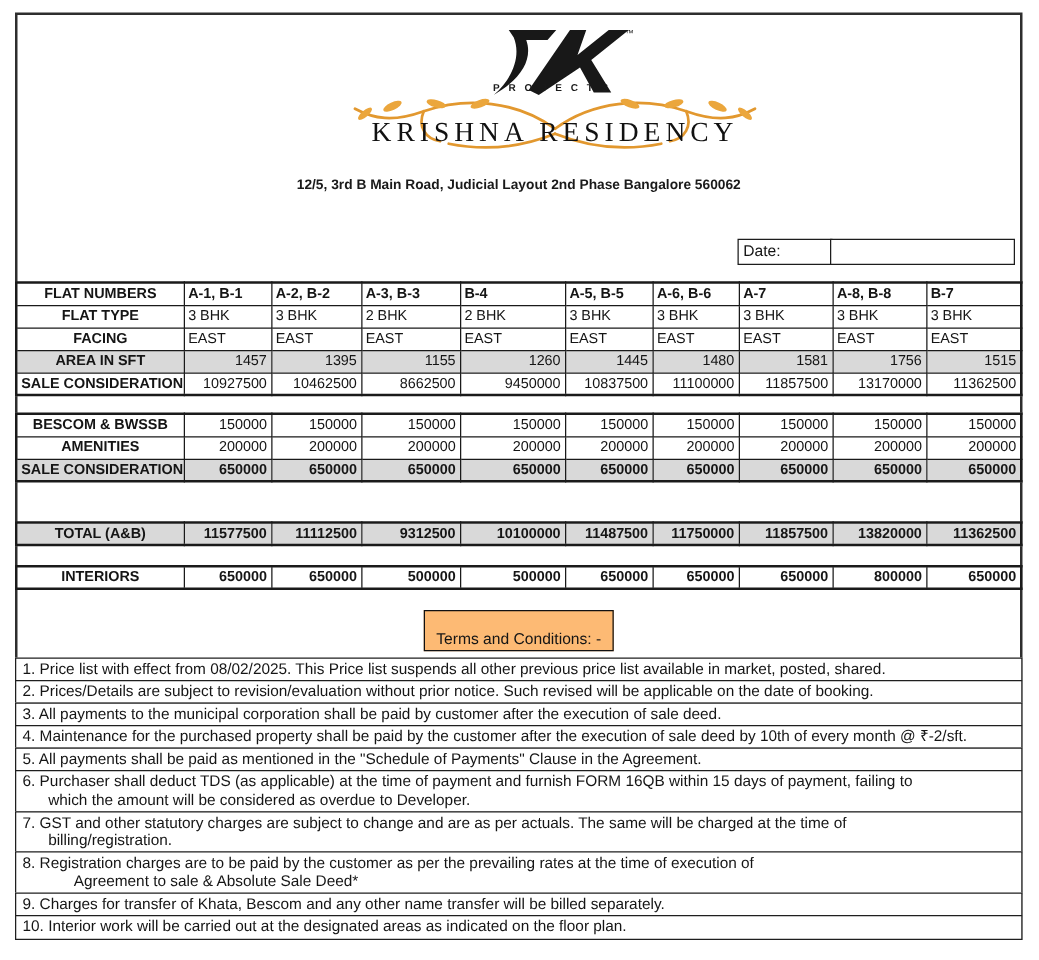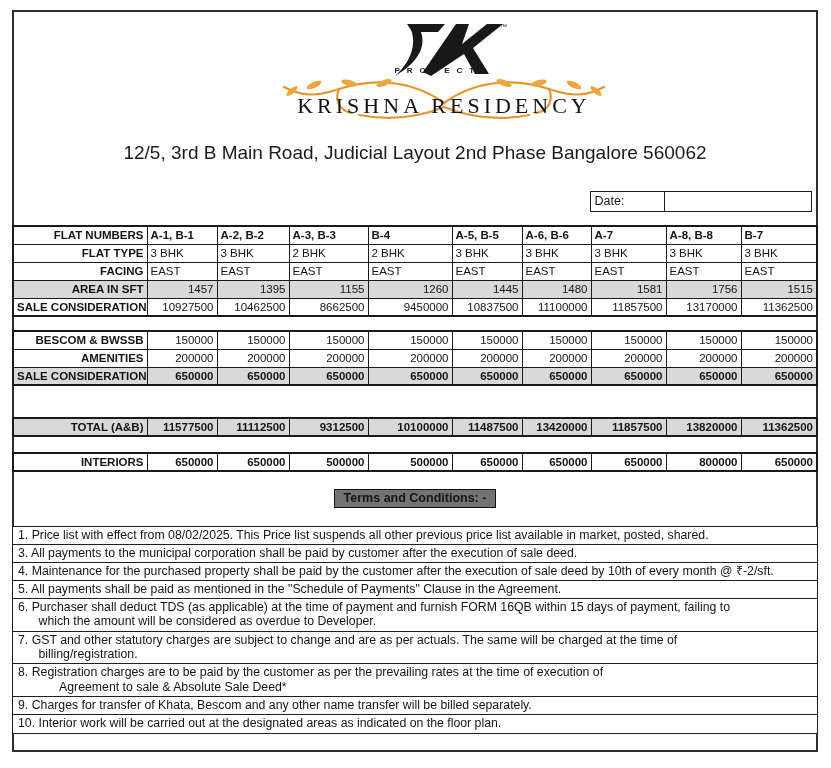--- a/index.html
+++ b/index.html
@@ -7,46 +7,46 @@
   .doc{position:absolute;left:12px;top:10px;width:806px;height:742px;border:2px solid #2e2e2e;box-sizing:border-box;background:#fff;}
 
   
   .logo-block{position:absolute;top:8px;left:0;width:100%;text-align:center;margin-left:29px;}
   .monogram{display:block;margin:0 auto;}
   .projects{font-size:8px;font-weight:bold;letter-spacing:7px;color:#1b1b1b;margin-top:-12px;position:relative;z-index:3;}
   .orn-wrap{position:relative;margin-top:-2px;height:52px;}
   .ornament{position:absolute;left:50%;top:0;transform:translateX(-50%);}
   .res-name{position:absolute;left:0;right:0;top:20px;font-family:"Liberation Serif",serif;font-weight:normal;font-size:22px;letter-spacing:4px;color:#111;z-index:2;}
 
-  .address{position:absolute;top:130px;left:0;width:100%;text-align:center;font-size:19px;color:#1a1a1a;}
+  .address{position:absolute;top:130px;left:0;width:100%;text-align:center;font-size:11px;color:#1a1a1a;font-weight:bold;}
 
   
   .date-row{position:absolute;top:179px;right:4px;display:flex;}
   .date-label,.date-value{border:1.6px solid #1c1c1c;height:21px;box-sizing:border-box;font-size:12.5px;line-height:18px;padding:0 4px;background:#fff;}
   .date-label{width:76px;}
   .date-value{width:148px;margin-left:-1.6px;}
 
   
   table.price{position:absolute;left:-2px;width:806px;border-collapse:collapse;table-layout:fixed;border:2px solid #1a1a1a;background:#fff;}
   table.price td{border:1.5px solid #1a1a1a;height:18px;font-size:11.5px;padding:0 3px;box-sizing:border-box;overflow:hidden;white-space:nowrap;}
-  td.lbl{font-weight:bold;text-align:right;padding-left:4px;}
+  td.lbl{font-weight:bold;text-align:center;padding-left:4px;}
   td.ar{text-align:right;}
   td.al{text-align:left;}
   td.b{font-weight:bold;}
   tr.shaded td{background:#d9d9d9;}
   .tbl-main{top:213px;}
   .tbl-charges{top:318px;}
   .tbl-total{top:405px;}
   .tbl-total td{height:20px;}
   .tbl-interiors{top:440px;}
   .tbl-interiors td{height:20px;}
 
   
   .tc-head-wrap{position:absolute;top:476px;left:0;width:100%;text-align:center;}
-  .tc-head{display:inline-block;border:1.8px solid #111;padding:1px 9px 2px 9px;font-weight:bold;font-size:12.5px;background:#737373;}
+  .tc-head{display:inline-block;border:1.8px solid #111;padding:15px 9px 2px 9px;font-weight:normal;font-size:12.5px;background:#fdba74;}
   .terms{position:absolute;top:515px;left:-2px;width:806px;}
   .term-row{border:1.5px solid #1f1f1f;margin-top:-1.5px;box-sizing:border-box;font-size:12.3px;line-height:14.6px;padding:1px 4px 2px 5px;white-space:pre-wrap;background:#fff;}
 </style>
 </head>
 <body>
 
 <div class="doc">
 
   <div class="logo-block">
     <svg class="monogram" width="130" height="58" viewBox="0 0 130 58">
@@ -233,21 +233,21 @@
         <col>
       </colgroup>
   <tbody>
         <tr class="shaded">
           <td class="lbl">TOTAL (A&amp;B)</td>
           <td class="val ar b">11577500</td>
           <td class="val ar b">11112500</td>
           <td class="val ar b">9312500</td>
           <td class="val ar b">10100000</td>
           <td class="val ar b">11487500</td>
-          <td class="val ar b">13420000</td>
+          <td class="val ar b">11750000</td>
           <td class="val ar b">11857500</td>
           <td class="val ar b">13820000</td>
           <td class="val ar b">11362500</td>
         </tr>
       </tbody>
     </table>
 
   <table class="price tbl-interiors">
     <colgroup>
         <col style="width:134px">
@@ -276,20 +276,21 @@
         </tr>
       </tbody>
     </table>
 
   <div class="tc-head-wrap">
     <span class="tc-head">Terms and Conditions: -</span>
   </div>
 
   <div class="terms">
       <div class="term-row">1. Price list with effect from 08/02/2025. This Price list suspends all other previous price list available in market, posted, shared.</div>
+      <div class="term-row">2. Prices/Details are subject to revision/evaluation without prior notice. Such revised will be applicable on the date of booking.</div>
       <div class="term-row">3. All payments to the municipal corporation shall be paid by customer after the execution of sale deed.</div>
       <div class="term-row">4. Maintenance for the purchased property shall be paid by the customer after the execution of sale deed by 10th of every month @ ₹-2/sft.</div>
       <div class="term-row">5. All payments shall be paid as mentioned in the "Schedule of Payments" Clause in the Agreement.</div>
       <div class="term-row">6. Purchaser shall deduct TDS (as applicable) at the time of payment and furnish FORM 16QB within 15 days of payment, failing to
       which the amount will be considered as overdue to Developer.</div>
       <div class="term-row">7. GST and other statutory charges are subject to change and are as per actuals. The same will be charged at the time of
       billing/registration.</div>
       <div class="term-row">8. Registration charges are to be paid by the customer as per the prevailing rates at the time of execution of
             Agreement to sale &amp; Absolute Sale Deed*</div>
       <div class="term-row">9. Charges for transfer of Khata, Bescom and any other name transfer will be billed separately.</div>

